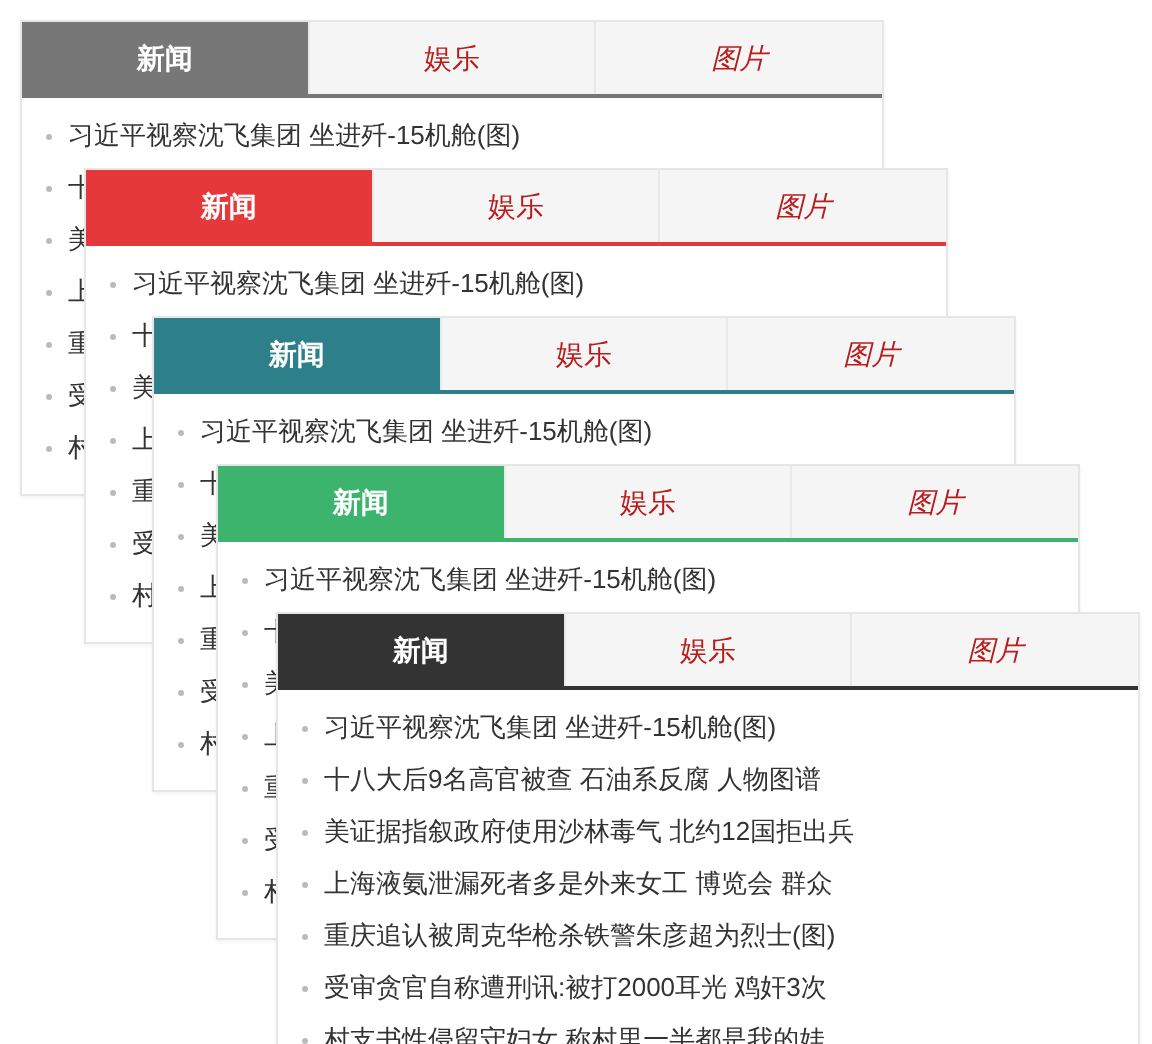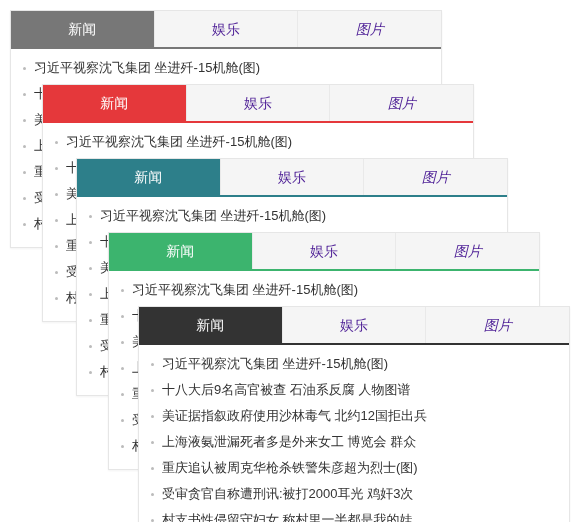--- a/index.html
+++ b/index.html
@@ -25,28 +25,28 @@
     display: flex;
     height: 36px;
     background: #f5f5f5;
     border-bottom: 2px solid;
   }
   .tab {
     flex: 1;
     text-align: center;
     line-height: 36px;
     font-size: 14px;
-    color: #4c1d95;
+    color: #b91c1c;
     cursor: pointer;
     border-right: 1px solid #e9e9e9;
   }
   .tab:last-child { border-right: none; font-style: italic; }
   .tab.active {
     color: #fff;
-    font-weight: normal;
+    font-weight: bold;
   }
   .list {
     padding: 6px 12px 10px 12px;
   }
   .item {
     display: flex;
     align-items: center;
     padding: 4px 0;
     color: #333;
     font-size: 13px;

